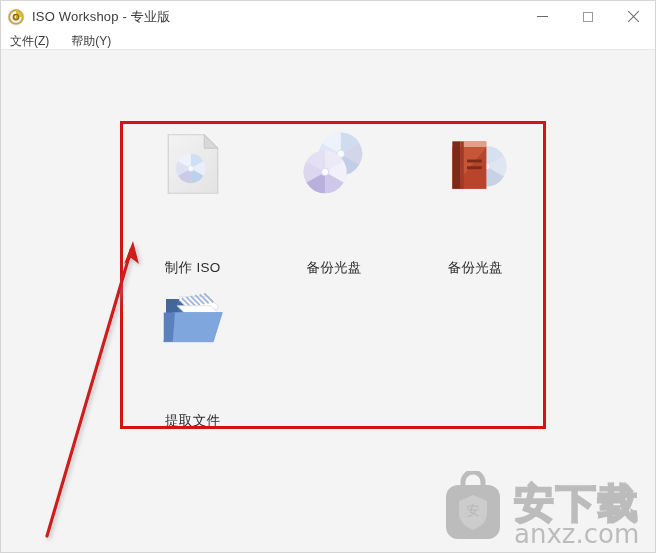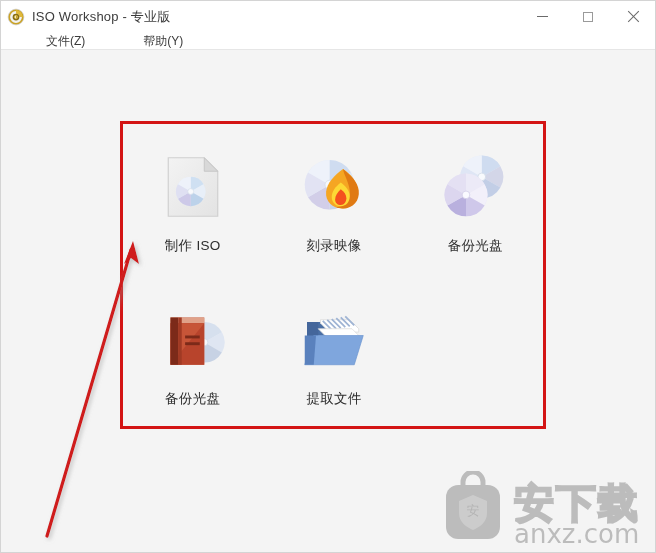--- a/index.html
+++ b/index.html
@@ -102,21 +102,20 @@
     align-items: center;
     padding-left: 9px;
     border-bottom: 1px solid #e6e6e6;
   }
   .menu-item {
     font-size: 12px;
     color: #3b3b3b;
     margin-right: 22px;
     cursor: default;
     line-height: 14px;
-    margin-left: 36px;
   }
 
   
   .content {
     flex: 1 1 auto;
     background: #f4f4f4;
     position: relative;
   }
 
   .tiles {
@@ -126,21 +125,21 @@
     width: 424px;
     height: 306px;
     display: grid;
     grid-template-columns: 1fr 1fr 1fr;
     grid-template-rows: 1fr 1fr;
   }
   .tile {
     display: flex;
     flex-direction: column;
     align-items: center;
-    justify-content: center;
+    justify-content: space-between;
     cursor: default;
     padding-top: 4px;
   }
   .tile-icon {
     width: 72px;
     height: 72px;
     display: block;
   }
   .tile-label {
     margin-top: 14px;
@@ -227,39 +226,20 @@
             <path d="M0 0 L11.3 6.5 A13 13 0 0 1 0 13 Z" fill="#bcd2ea"></path>
             <path d="M0 0 L0 13 A13 13 0 0 1 -11.3 6.5 Z" fill="#cdc9e8"></path>
             <path d="M0 0 L-11.3 6.5 A13 13 0 0 1 -11.3 -6.5 Z" fill="#dfe0f2"></path>
             <path d="M0 0 L-11.3 -6.5 A13 13 0 0 1 0 -13 Z" fill="#eef2fa"></path>
             <circle r="2.6" fill="#f7f9fc" stroke="#d4dce8" stroke-width=".6"></circle>
           </g>
         </svg>
         <span class="tile-label">制作 ISO</span>
       </div>
 
-      <div class="tile">
-        <svg class="tile-icon" viewBox="0 0 64 64">
-          <g transform="translate(28,30)">
-            <circle r="22" fill="#e6ecf6"></circle>
-            <path d="M0 0 L0 -22 A22 22 0 0 1 19 -11 Z" fill="#cfdcf0"></path>
-            <path d="M0 0 L19 -11 A22 22 0 0 1 19 11 Z" fill="#dde6f4"></path>
-            <path d="M0 0 L19 11 A22 22 0 0 1 0 22 Z" fill="#c6d2e8"></path>
-            <path d="M0 0 L0 22 A22 22 0 0 1 -19 11 Z" fill="#d2cee8"></path>
-            <path d="M0 0 L-19 11 A22 22 0 0 1 -19 -11 Z" fill="#e2e3f3"></path>
-            <path d="M0 0 L-19 -11 A22 22 0 0 1 0 -22 Z" fill="#eef2fa"></path>
-            <circle r="4" fill="#f7f9fc" stroke="#d4dce8" stroke-width=".7"></circle>
-          </g>
-          <path d="M40 16 c-8 6 -14 12 -15 20 c-1 9 6 15 14 15 c9 0 15 -7 14 -16 c-1 -9 -6 -14 -13 -19 z" fill="#f5a623"></path>
-          <path d="M40 16 c7 6 13 11 14 19 c1 9 -5 16 -14 16 c-2 0 -4 0 -6 -1 c8 -1 13 -7 12 -15 c-1 -8 -5 -13 -6 -19 z" fill="#e07a13"></path>
-          <path d="M38 28 c-5 4 -8 8 -8 13 c0 5 4 8 8 8 c5 0 8 -4 8 -9 c0 -5 -4 -9 -8 -12 z" fill="#fdd835"></path>
-          <path d="M38 34 c-3 3 -5 6 -5 9 c0 3 2 5 5 5 c3 0 5 -3 5 -6 c0 -3 -2 -6 -5 -8 z" fill="#f4511e"></path>
-        </svg>
-        <span class="tile-label">刻录映像</span>
-      </div>
 
       <div class="tile">
         <svg class="tile-icon" viewBox="0 0 64 64">
           <g transform="translate(38,23)">
             <circle r="19" fill="#e3eaf6"></circle>
             <path d="M0 0 L0 -19 A19 19 0 0 1 16.5 -9.5 Z" fill="#cfdcf0"></path>
             <path d="M0 0 L16.5 -9.5 A19 19 0 0 1 16.5 9.5 Z" fill="#d3d6e8"></path>
             <path d="M0 0 L16.5 9.5 A19 19 0 0 1 0 19 Z" fill="#c2cee6"></path>
             <path d="M0 0 L0 19 A19 19 0 0 1 -16.5 9.5 Z" fill="#e9eefa"></path>
             <path d="M0 0 L-16.5 9.5 A19 19 0 0 1 -16.5 -9.5 Z" fill="#dfe6f5"></path>

